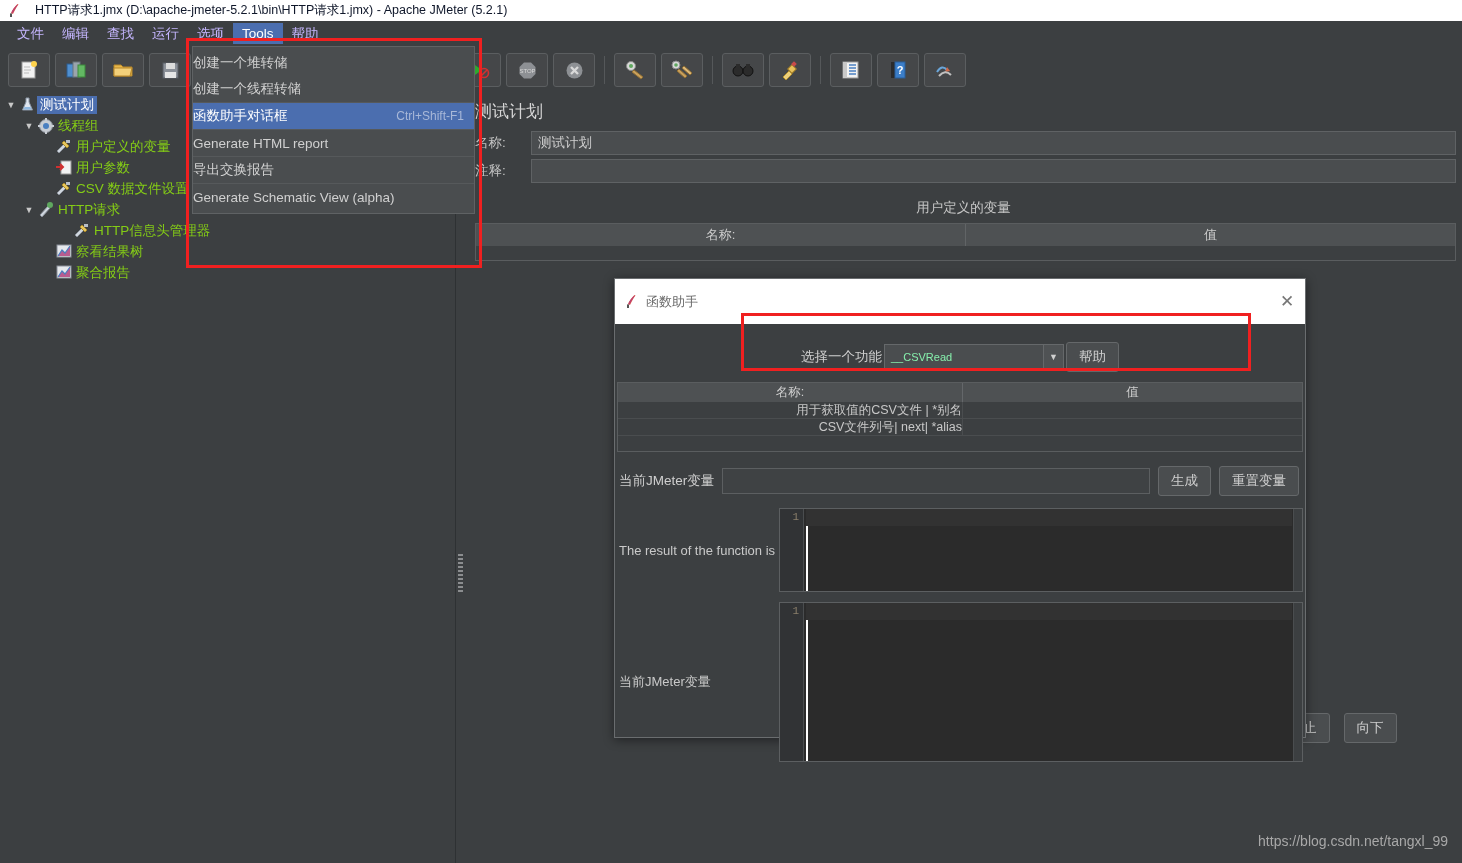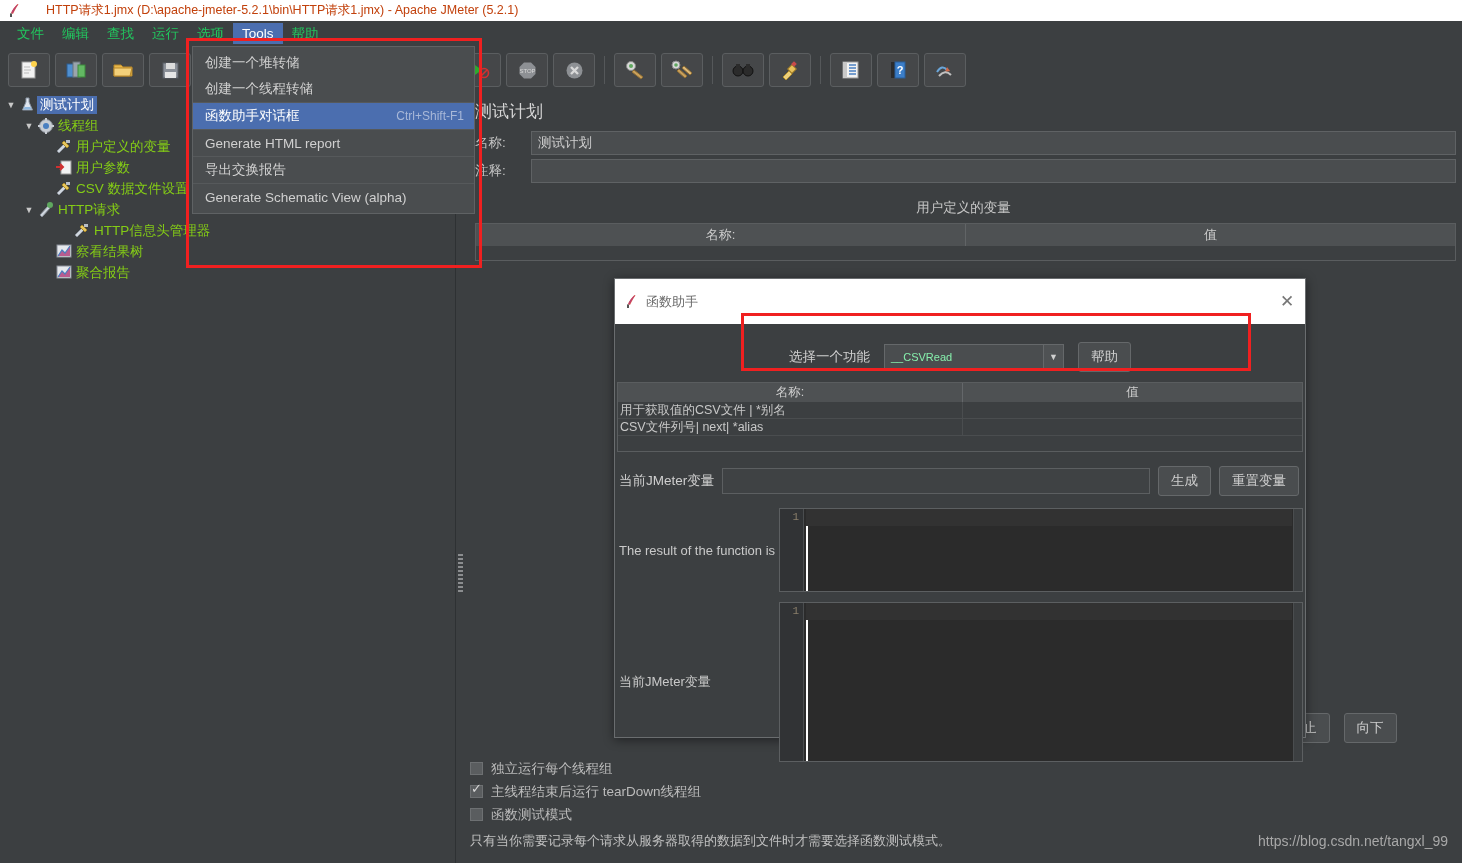--- a/index.html
+++ b/index.html
@@ -11,37 +11,37 @@
     font-family: "Liberation Sans", "DejaVu Sans", sans-serif;
     font-size: 13px;
     color: #bbbbbb;
     -webkit-font-smoothing: none;
   }
   #app { position: relative; width: 1462px; height: 863px; }
 
   
   .titlebar {
     position: absolute; left: 0; top: 0; width: 1462px; height: 21px;
-    background: #ffffff; color: #c2410c;
-    display: flex; align-items: center; gap: 25px;
+    background: #ffffff; color: #0f172a;
+    display: flex; align-items: center; gap: 14px;
     padding-left: 8px; font-size: 12.5px;
   }
   .feather {
     width: 13px; height: 15px; position: relative; flex: none;
   }
   .feather svg { display:block; }
 
   
   .menubar {
     position: absolute; left: 0; top: 21px; width: 1462px; height: 25px;
     background: #3c3f41; display: flex; align-items: center;
     padding-left: 8px; gap: 0px;
   }
   .menubar .mi {
-    padding: 3px 9px; font-size: 13.5px; color: #22c55e; cursor: default;
+    padding: 3px 9px; font-size: 13.5px; color: #c4b5fd; cursor: default;
     white-space: nowrap;
   }
   .menubar .mi.active {
     background: #4b6eaf; color: #ffffff;
   }
   .menubar .mi.active span { text-decoration: underline; }
 
   
   .toolbar {
     position: absolute; left: 0; top: 48px; width: 1462px; height: 44px;
@@ -136,21 +136,21 @@
   }
 
   
   .dropdown {
     position: absolute; left: 192px; top: 46px; width: 283px;
     background: #4a4d4f; border: 1px solid #5f6264; z-index: 40;
     padding: 2px 0;
   }
   .dditem {
     height: 27px; display: flex; align-items: center; justify-content: space-between;
-    padding: 0 10px 0 12px; font-size: 13.5px; color: #d0d0d0;
+    padding: 0 10px 0 0; font-size: 13.5px; color: #d0d0d0;
     border-bottom: 1px solid #56595b; cursor: default; white-space: nowrap;
   }
   .dditem:last-child { border-bottom: none; }
   .dditem.nosep { border-bottom: none; }
   .dditem.selected { background: #4b6eaf; color: #ffffff; }
   .dditem .accel { font-size: 12px; color: #8f9295; }
   .dditem.selected .accel { color: #a8b8d8; }
 
   .redbox {
     position: absolute; border: 3px solid #f02020; z-index: 60; pointer-events: none;
@@ -168,21 +168,21 @@
     height: 45px; background: #ffffff; display: flex; align-items: center;
     padding: 0 8px 0 10px; gap: 8px; color: #555555; font-size: 13px;
   }
   .dlg-title .ttext { flex: 1; color: #6a6a6a; }
   .dlg-close {
     font-size: 17px; color: #777; width: 20px; text-align: center; cursor: default;
     line-height: 18px;
   }
   .dlg-body { padding: 0; }
   .func-sel-row {
-    display: flex; align-items: center; justify-content: center; gap: 14px;
+    display: flex; align-items: center; justify-content: center; gap: 2px;
     padding: 18px 0 10px 0;
   }
   .func-sel-row .lab { font-size: 13.5px; color: #cfcfcf; }
   .combo {
     width: 180px; height: 26px; background: #4a4d4f; border: 1px solid #65686a;
     display: flex; align-items: center; position: relative;
   }
   .combo .cval { flex: 1; padding-left: 6px; font-size: 11px; color: #86efac; }
   .combo .carrow {
     width: 20px; height: 100%; border-left: 1px solid #65686a;
@@ -193,21 +193,21 @@
   .ptbl { margin: 0 2px; border: 1px solid #5a5d5f; background: #3c3f41; }
   .ptbl .phead { display: flex; height: 19px; background: #4e5153; }
   .ptbl .phead div {
     text-align: center; font-size: 12.5px; color: #d0d0d0; line-height: 18px;
     border-right: 1px solid #64676a;
   }
   .ptbl .phead div:last-child { border-right: none; }
   .ptbl .prow { display: flex; height: 17px; border-bottom: 1px solid #4a4d4f; }
   .ptbl .prow div {
     font-size: 12.5px; color: #c8c8c8; padding-left: 2px; line-height: 16px;
-    border-right: 1px solid #4a4d4f; overflow: hidden; white-space: nowrap;
+    border-right: 1px solid #4a4d4f; overflow: hidden; white-space: nowrap; text-align: right;
   }
   .ptbl .prow div:last-child { border-right: none; }
   .ptbl .pfill { height: 15px; }
   .col-name { width: 345px; flex: none; }
   .col-val  { flex: 1; }
 
   .copy-row { display: flex; align-items: center; gap: 8px; padding: 14px 6px 6px 4px; }
   .copy-row .lab { font-size: 13.5px; color: #cfcfcf; white-space: nowrap; }
   .copy-row .cin {
     flex: 1; height: 26px; background: #3f4244; border: 1px solid #5c5f61;
@@ -546,35 +546,20 @@
       </div>
       <div class="tbody"></div>
     </div>
   </div>
 
   <div class="bottom-btns">
     <button class="btn">止</button>
     <button class="btn">向下</button>
   </div>
 
-  <div class="chk-area">
-    <div class="chkrow">
-      <span class="chkbox"></span>
-      <span>独立运行每个线程组</span>
-    </div>
-    <div class="chkrow">
-      <span class="chkbox checked"></span>
-      <span>主线程结束后运行 tearDown线程组</span>
-    </div>
-    <div class="chkrow">
-      <span class="chkbox"></span>
-      <span>函数测试模式</span>
-    </div>
-    <div class="chk-note">只有当你需要记录每个请求从服务器取得的数据到文件时才需要选择函数测试模式。</div>
-  </div>
 
   <div class="watermark">https://blog.csdn.net/tangxl_99</div>
 
   <div class="dropdown">
     <div class="dditem nosep">
       <span>创建一个堆转储</span>
     </div>
     <div class="dditem">
       <span>创建一个线程转储</span>
     </div>

